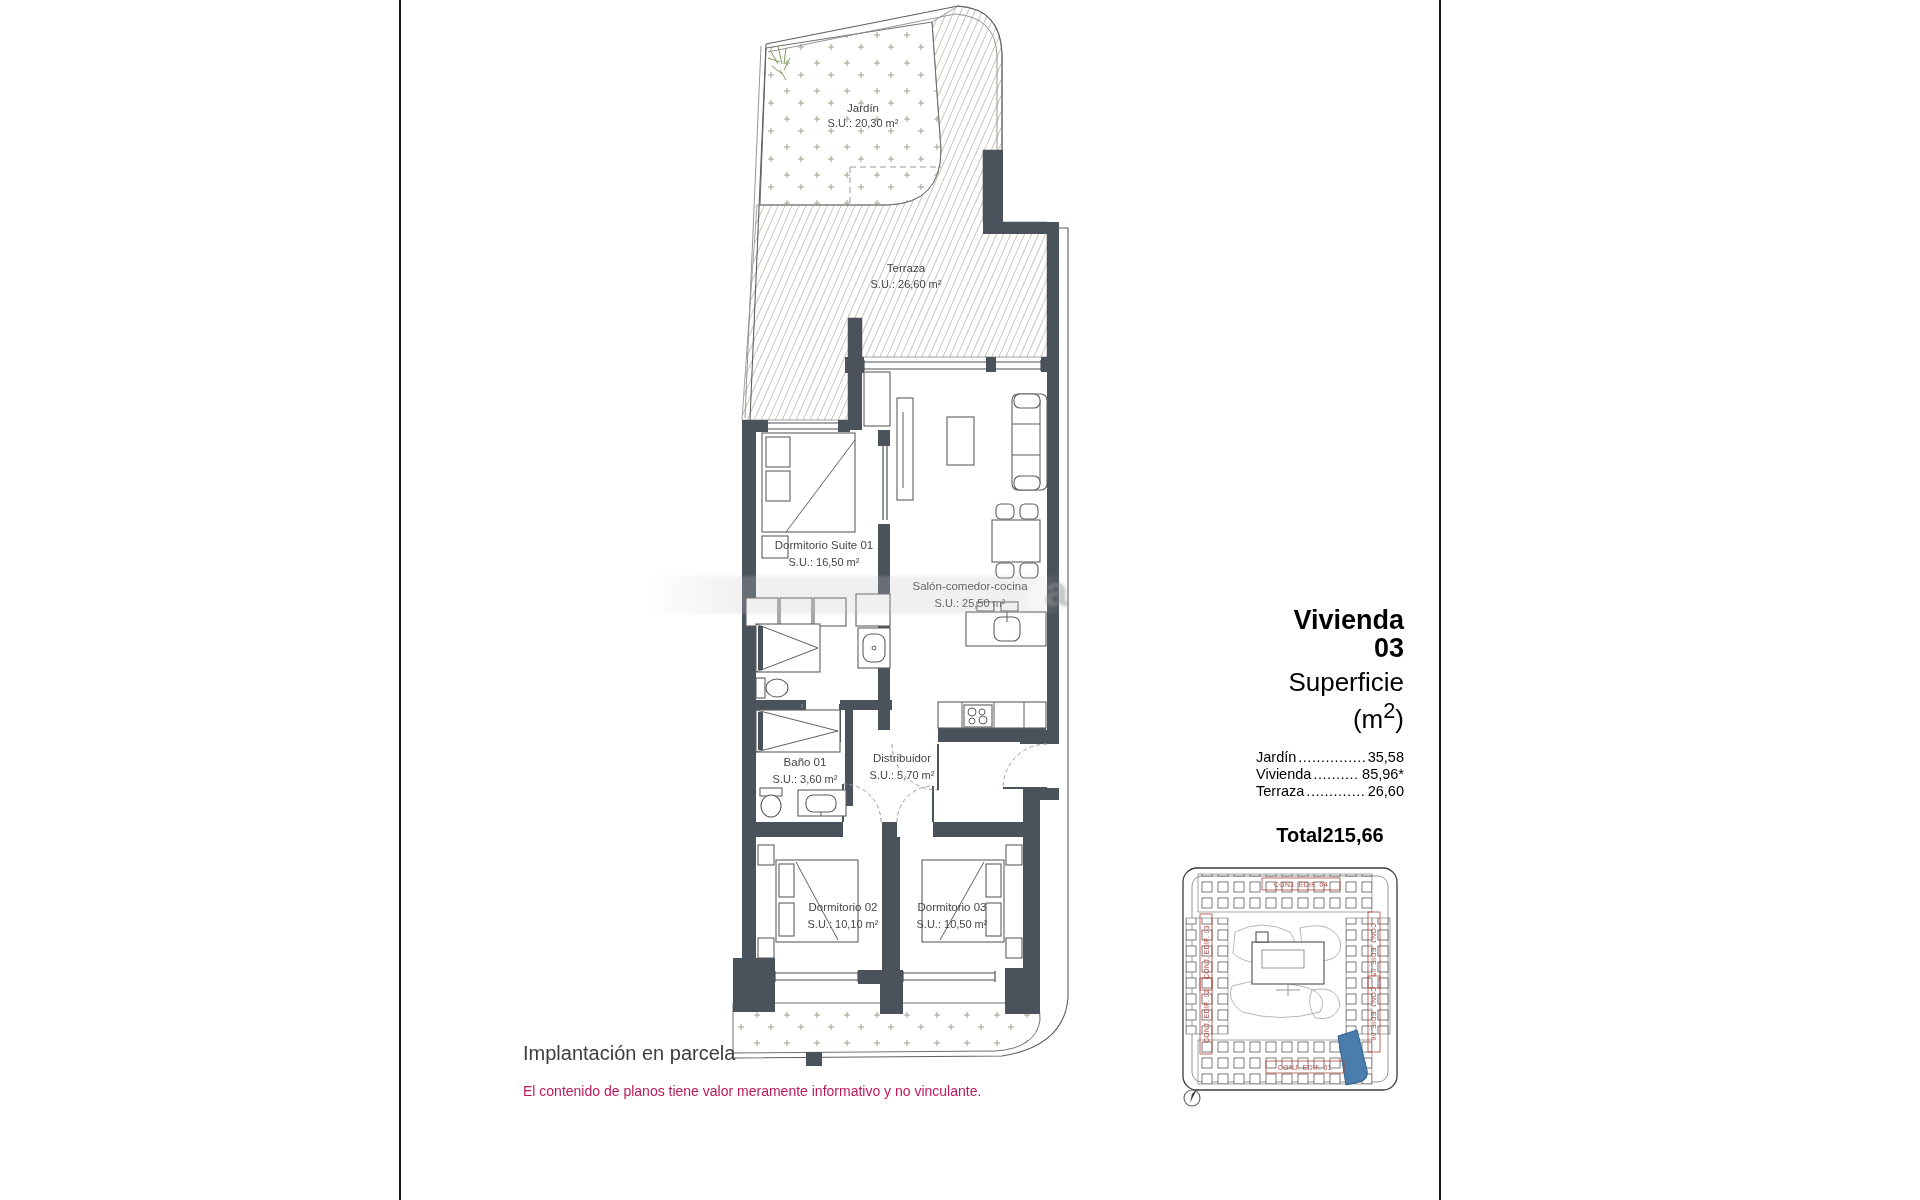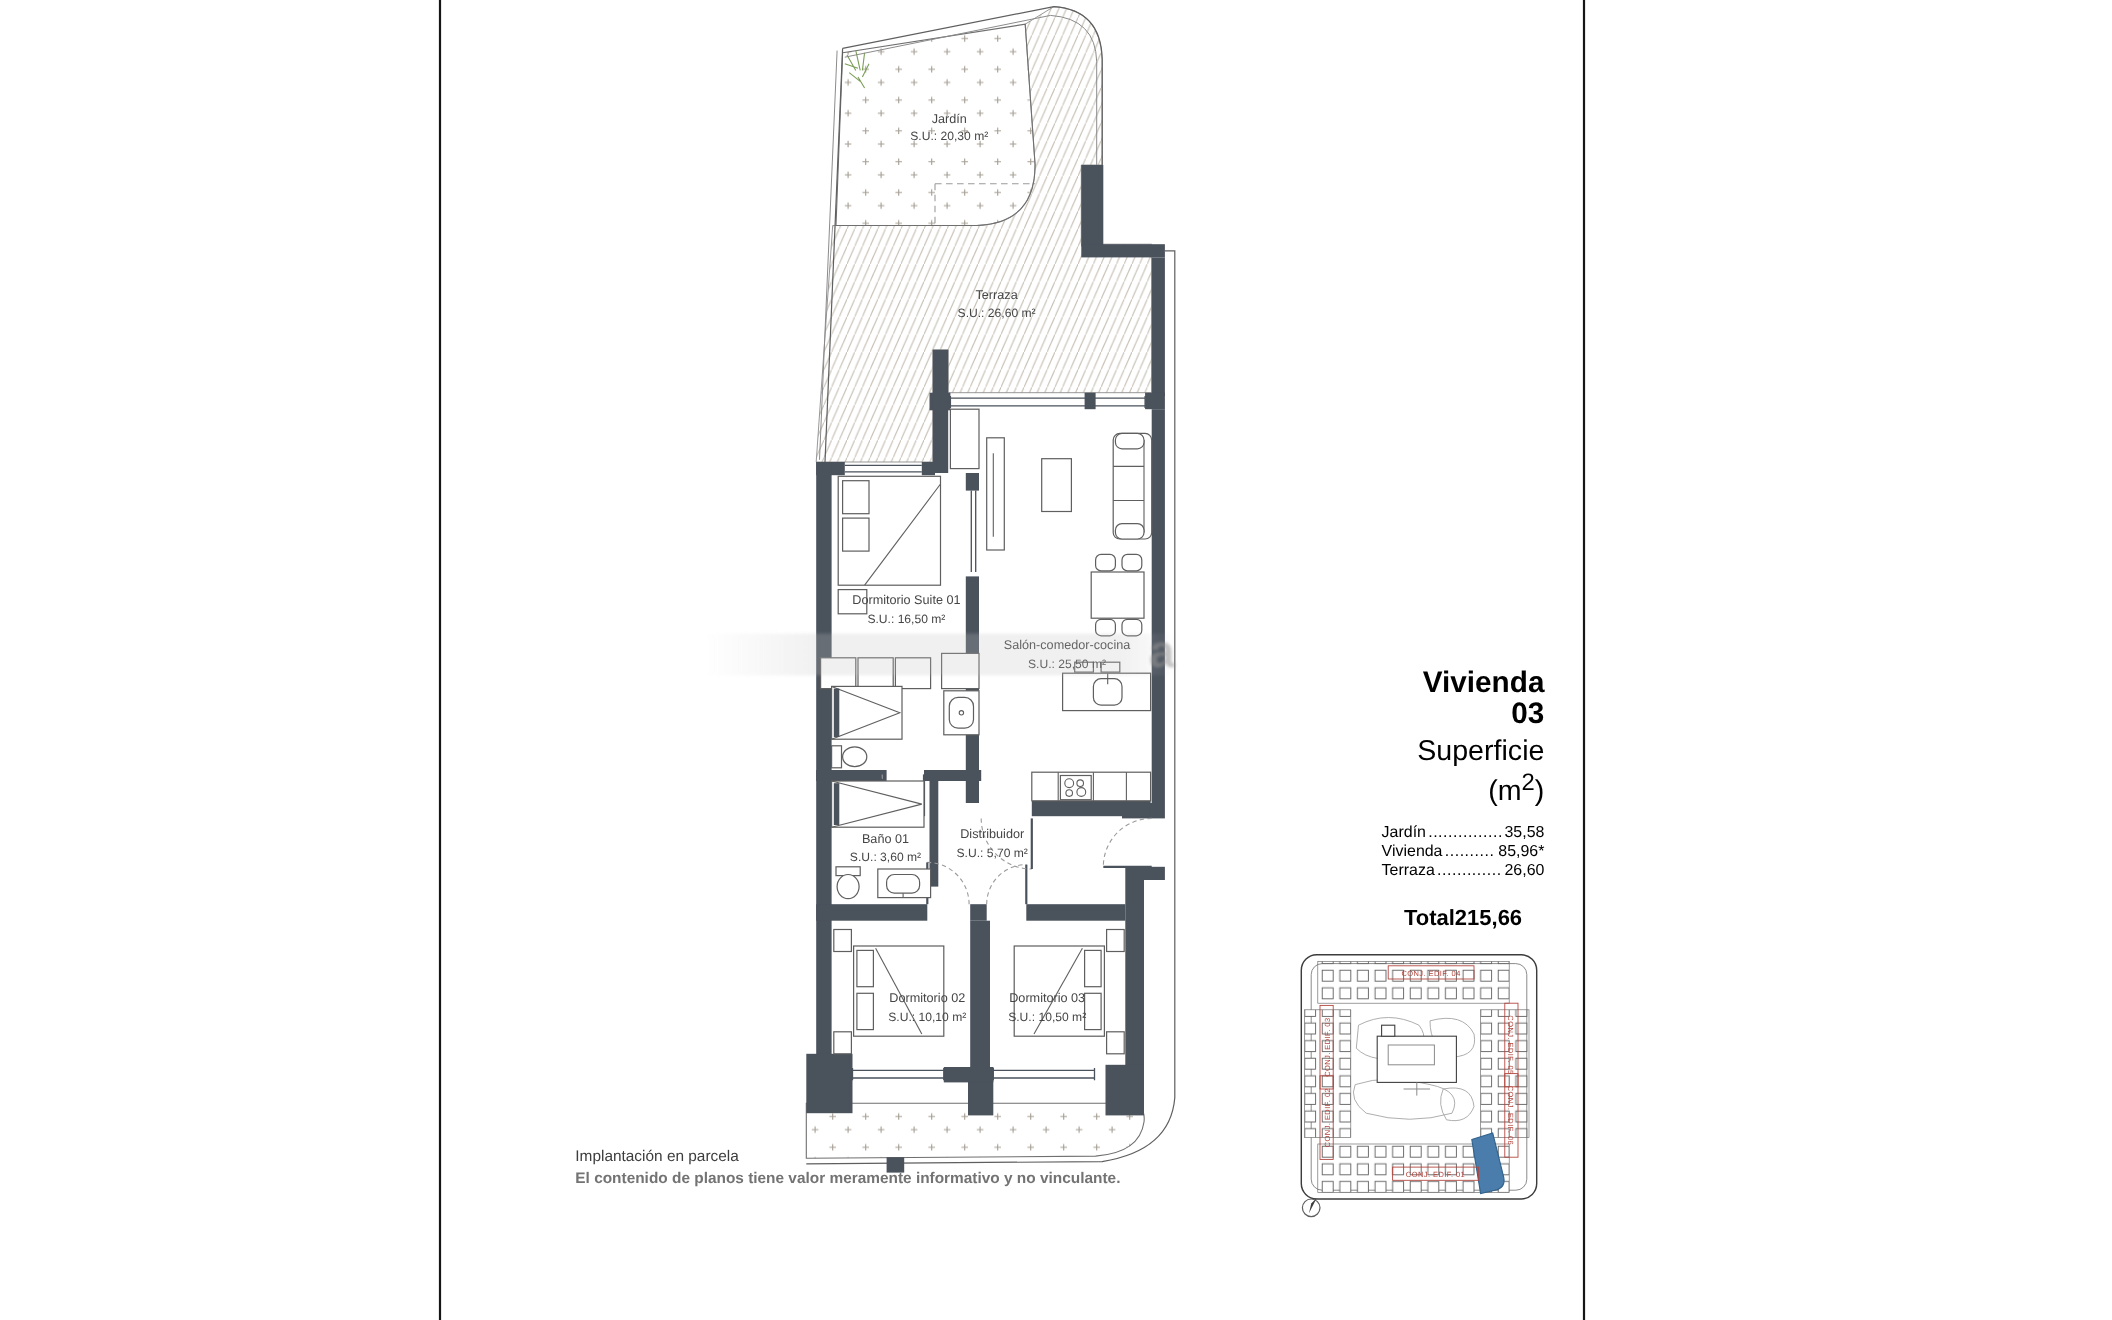--- a/index.html
+++ b/index.html
@@ -31,22 +31,22 @@
   .panel .item{display:flex;align-items:baseline;white-space:nowrap;margin-top:1px;}
   .panel .item .dots{flex:1;overflow:hidden;margin:0 2px;letter-spacing:.5px;}
   .panel .totalrow{display:flex;justify-content:center;font-weight:bold;
                    font-size:20px;margin-top:24px;}
   .panel .notes{margin-top:20px;font-size:19px;text-align:right;line-height:1.2;}
   .panel .note{padding-bottom:1px;}
   .panel .note.u{border-bottom:1.6px solid #2a2a2a;}
   .panel .note+.note{margin-top:3px;}
   
   .footer{position:absolute;left:523px;top:1042px;}
-  .footer .ftitle{font-size:14px;color:#3d3d3d;}
-  .footer .fdisc{font-size:14px;color:#737373;margin-top:4px;font-weight:bold;}
+  .footer .ftitle{font-size:20px;color:#3d3d3d;}
+  .footer .fdisc{font-size:14px;color:#be185d;margin-top:18px;}
   
   .wm{position:absolute;left:640px;top:576px;width:430px;height:38px;pointer-events:none;
       background:linear-gradient(90deg,rgba(195,195,195,0) 0%,rgba(195,195,195,.25) 25%,
                  rgba(195,195,195,.25) 88%,rgba(195,195,195,0) 100%);
       filter:blur(1.5px);}
   .wm span{position:absolute;right:2px;top:-8px;font-size:42px;font-weight:bold;
            color:rgba(150,150,150,.55);}
 </style>
 </head>
 <body>

